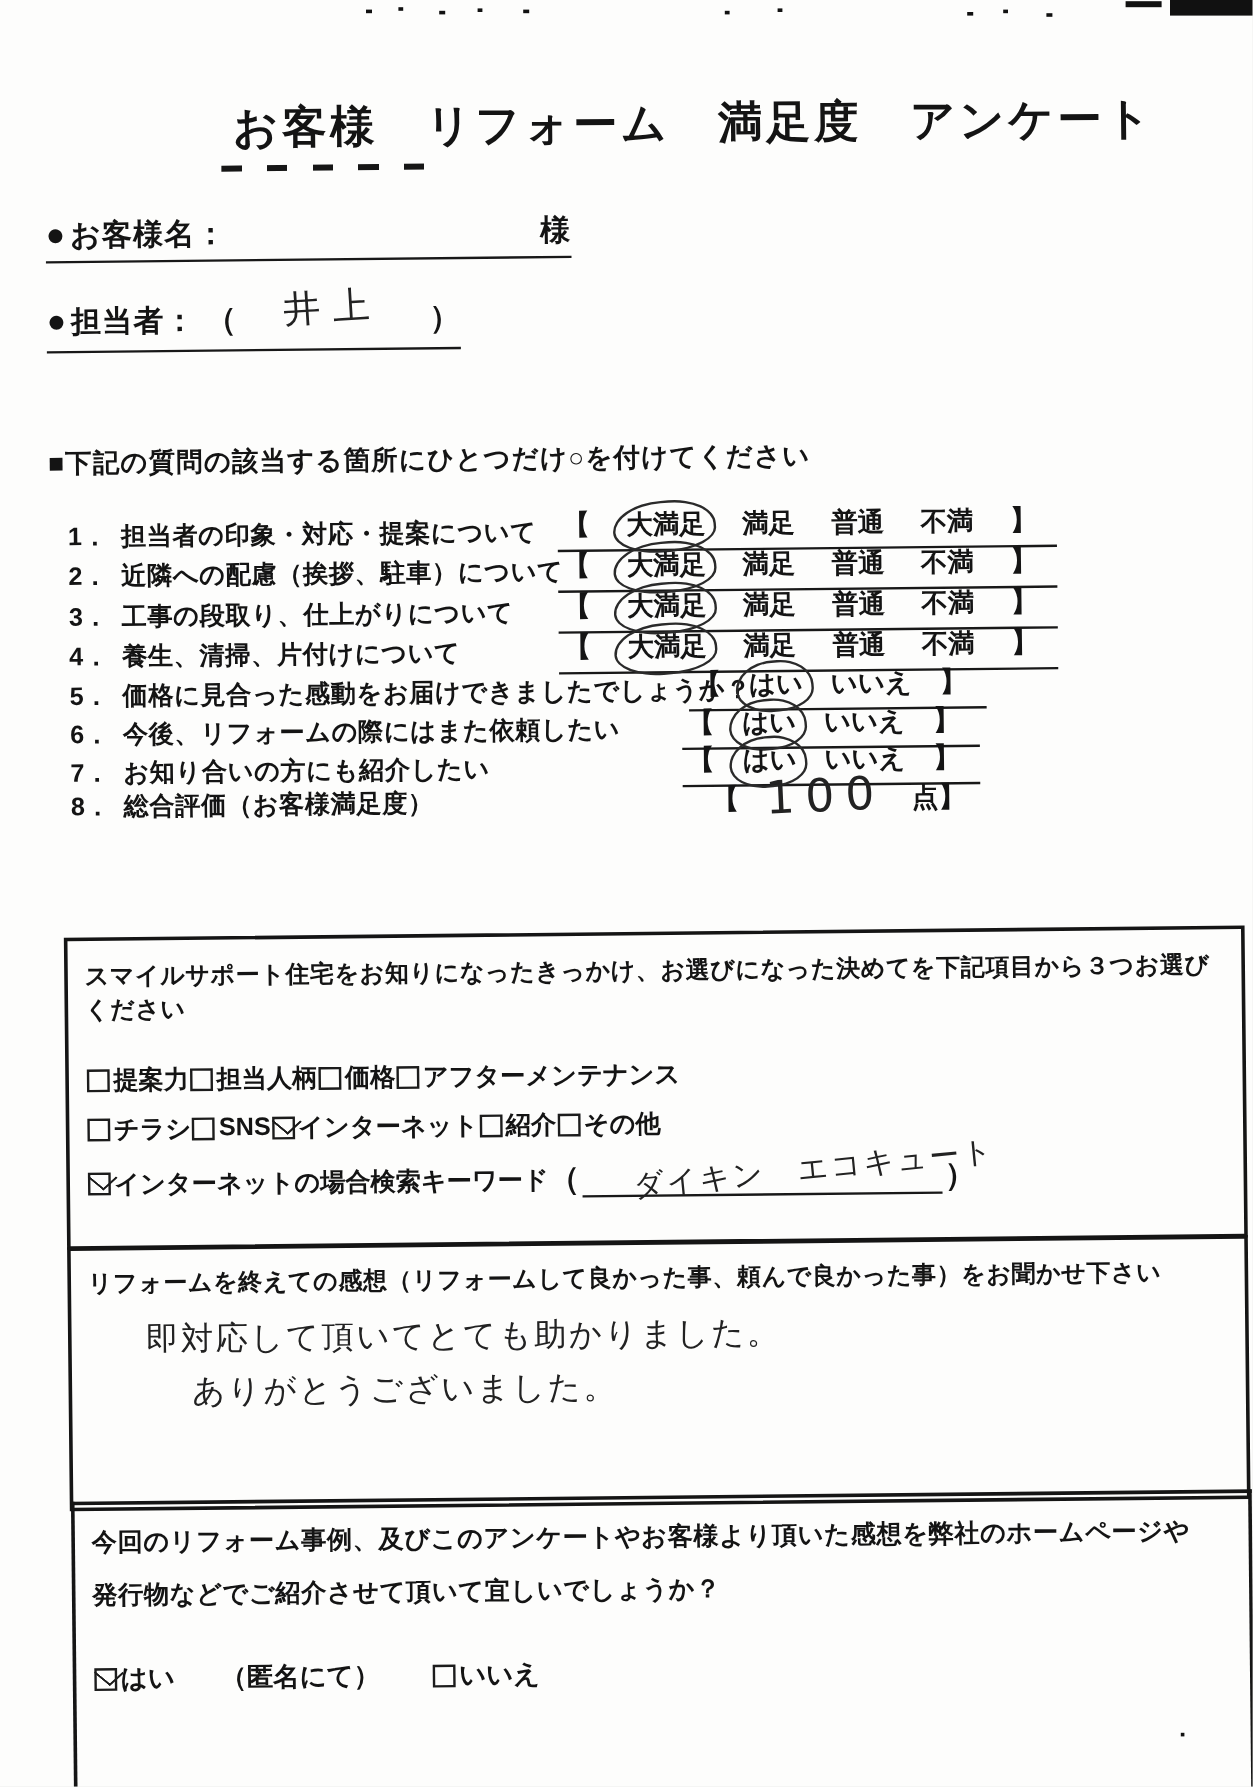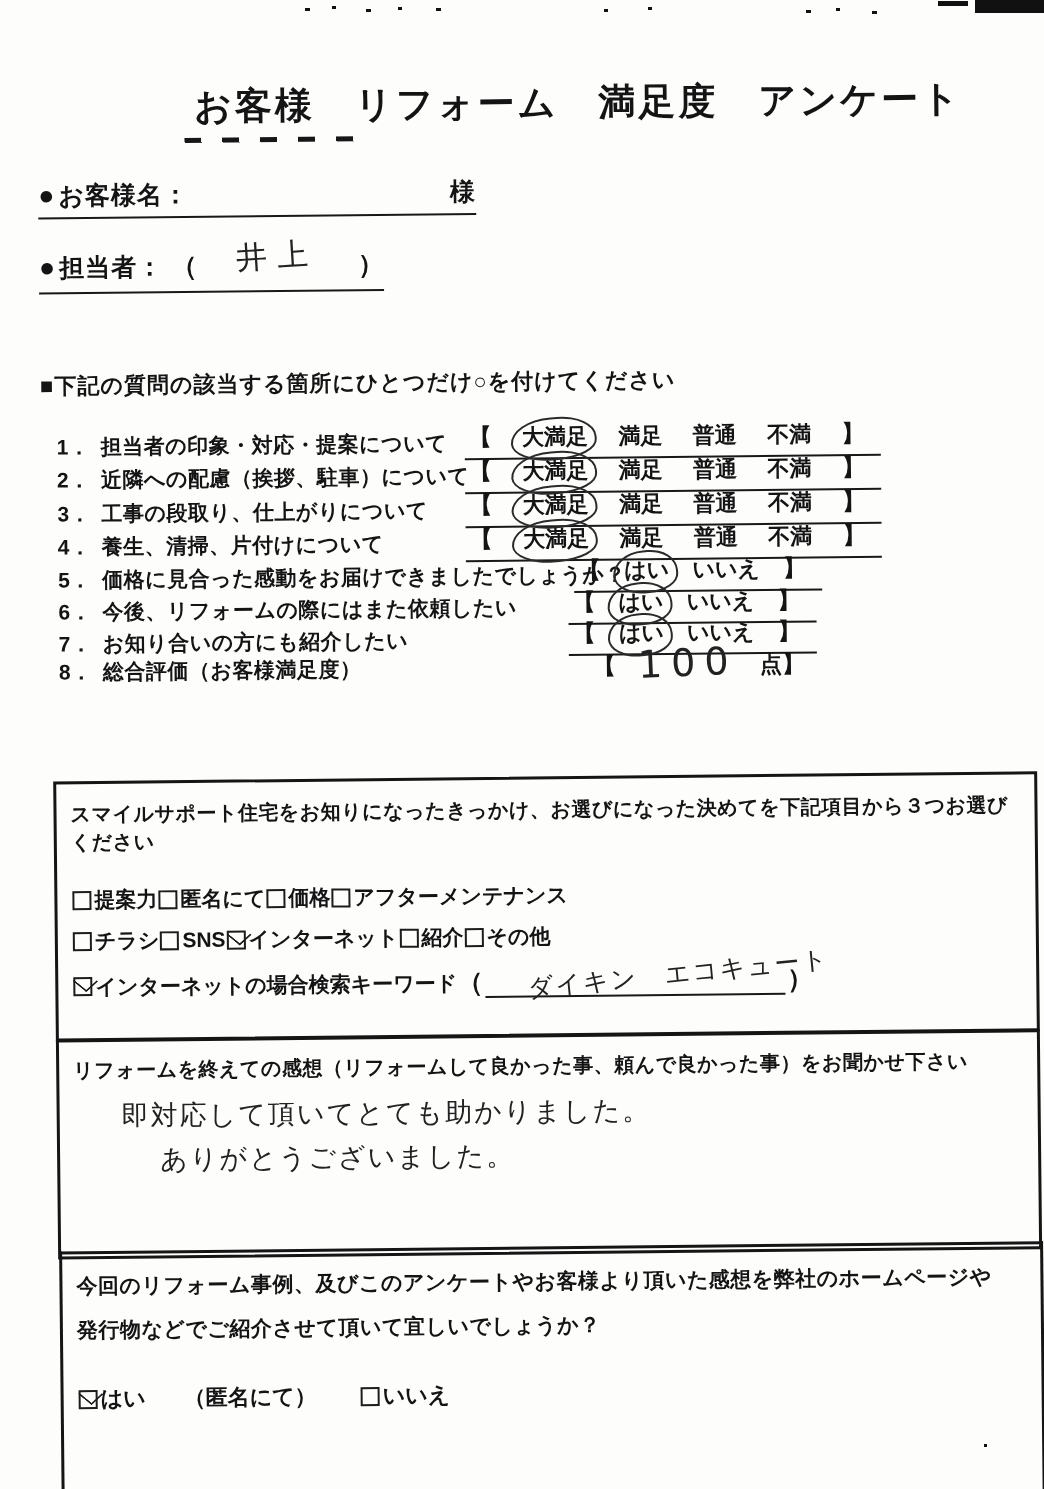--- a/index.html
+++ b/index.html
@@ -213,21 +213,21 @@
       <span style="white-space:nowrap"><span>点</span><span class="br">】</span></span>
     </div>
 
     <div class="box" style="left:45px;top:782px;width:950px;height:222px;padding:16px 14px">
       <div class="box-header">スマイルサポート住宅をお知りになったきっかけ、お選びになった決めてを下記項目から３つお選びください</div>
 
       <div class="cb-row" style="margin-top:30px">
         <span class="checkbox"></span>
         <span>提案力</span>
         <span class="checkbox"></span>
-        <span>匿名にて</span>
+        <span>担当人柄</span>
         <span class="checkbox"></span>
         <span>価格</span>
         <span class="checkbox"></span>
         <span>アフターメンテナンス</span>
       </div>
 
       <div class="cb-row" style="margin-top:13px">
         <span class="checkbox"></span>
         <span>チラシ</span>
         <span class="checkbox"></span>

